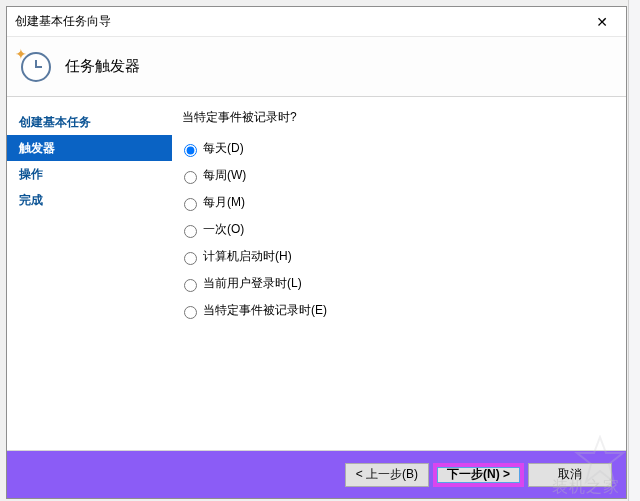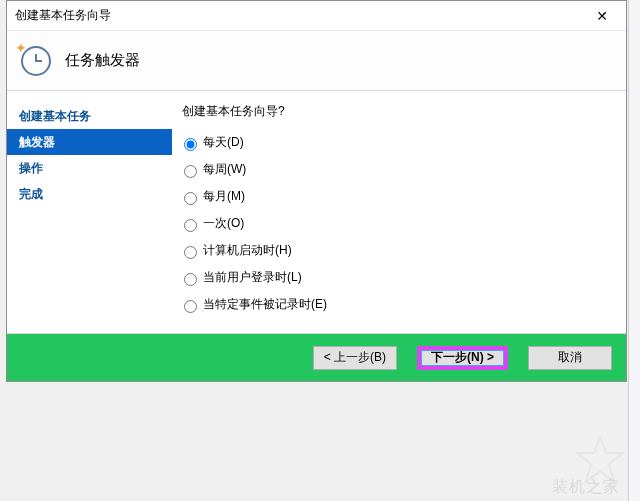--- a/index.html
+++ b/index.html
@@ -9,23 +9,23 @@
     font-size: 12px;
     background: #f0f0f0;
     width: 640px;
     height: 501px;
     overflow: hidden;
     position: relative;
   }
   .dialog {
     position: absolute;
     left: 6px;
-    top: 0;
+    top: 6px;
     width: 621px;
-    height: 382px;
+    height: 493px;
     background: #ffffff;
     border: 1px solid #8e8e8e;
     display: flex;
     flex-direction: column;
   }
   .titlebar {
     height: 30px;
     display: flex;
     align-items: center;
     padding: 0 2px 0 8px;
@@ -111,22 +111,22 @@
   .radio-group { display: flex; flex-direction: column; gap: 10px; padding-left: 2px; }
   .radio-item { display: flex; align-items: flex-end; gap: 6px; font-size: 12px; color: #000; cursor: pointer; }
   .radio-item input { margin: 0; width: 13px; height: 13px; }
   .footer {
     height: 48px;
     border-top: 1px solid #d6d6d6;
     display: flex;
     align-items: center;
     justify-content: flex-end;
     padding-right: 14px;
-    gap: 20px;
-    background: #22c55e;
+    gap: 4px;
+    background: #8b5cf6;
   }
   .btn {
     min-width: 84px;
     height: 24px;
     background: #e1e1e1;
     border: 1px solid #adadad;
     font-size: 12px;
     padding: 0 10px;
     cursor: pointer;
     display: inline-flex;
@@ -188,21 +188,21 @@
 
   <div class="body">
     <div class="sidebar">
       <div class="sidebar-item">创建基本任务</div>
       <div class="sidebar-item selected">触发器</div>
       <div class="sidebar-item">操作</div>
       <div class="sidebar-item">完成</div>
     </div>
 
     <div class="main">
-      <div class="prompt">创建基本任务向导?</div>
+      <div class="prompt">当特定事件被记录时?</div>
       <div class="radio-group">
         <label class="radio-item">
           <input type="radio" name="trg" checked="" style="">
           <span>每天(D)</span>
         </label>
         <label class="radio-item">
           <input type="radio" name="trg" style="">
           <span>每周(W)</span>
         </label>
         <label class="radio-item">

